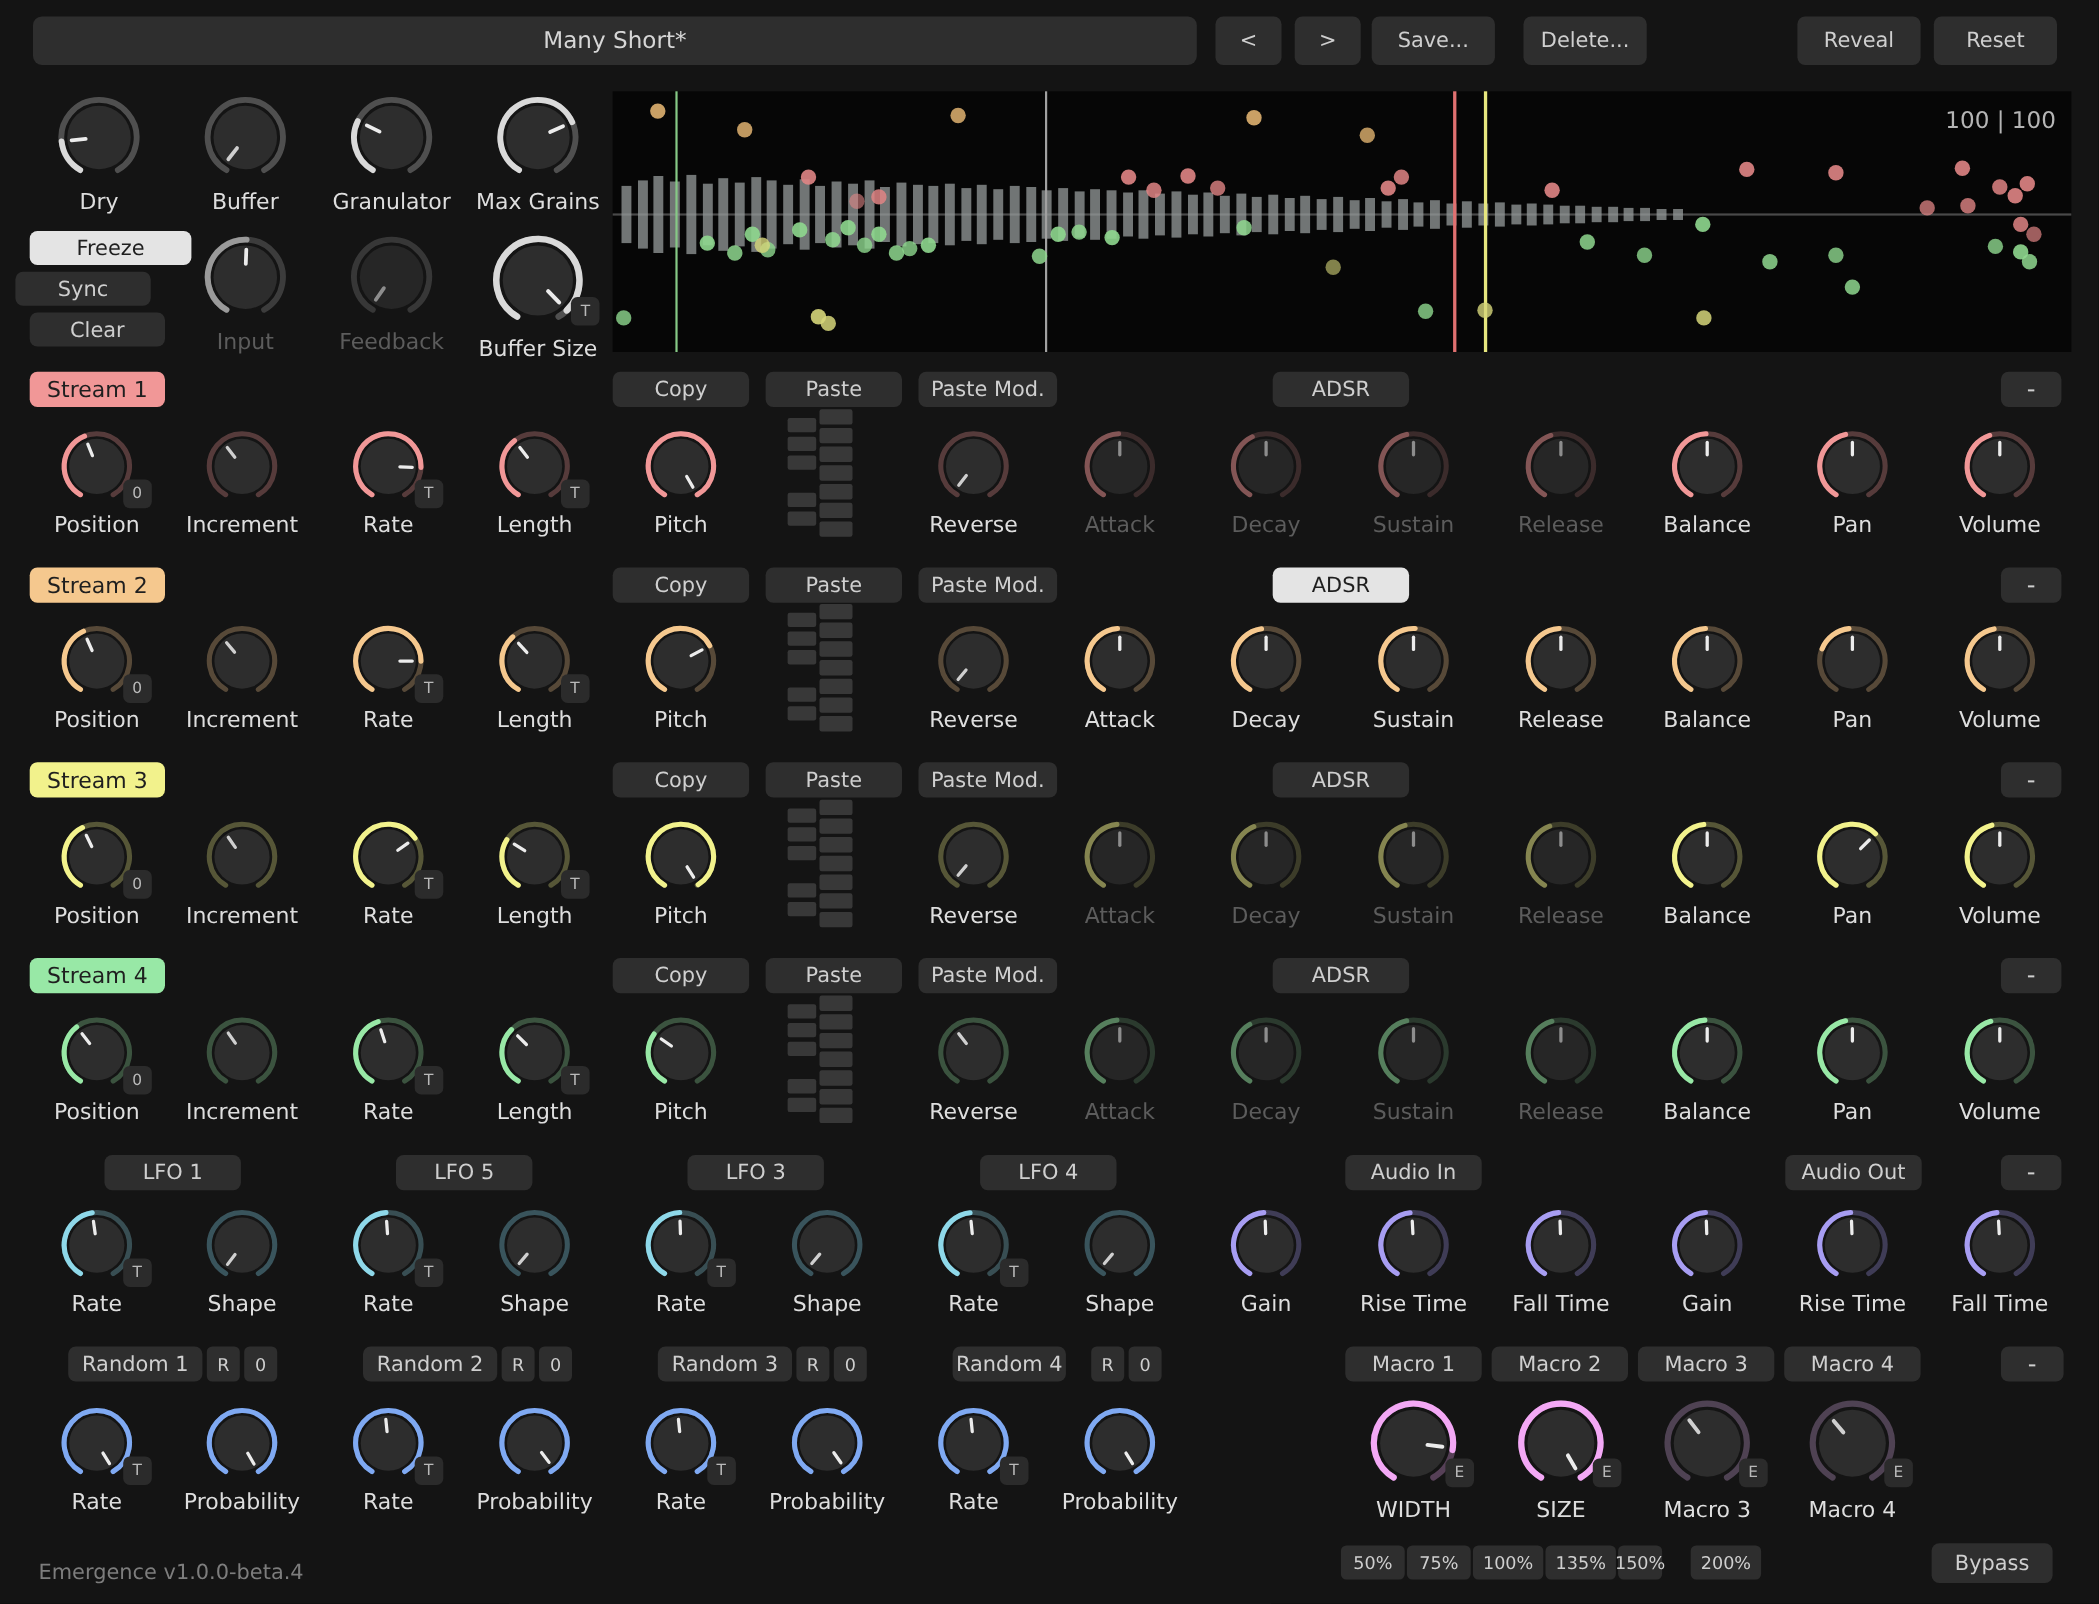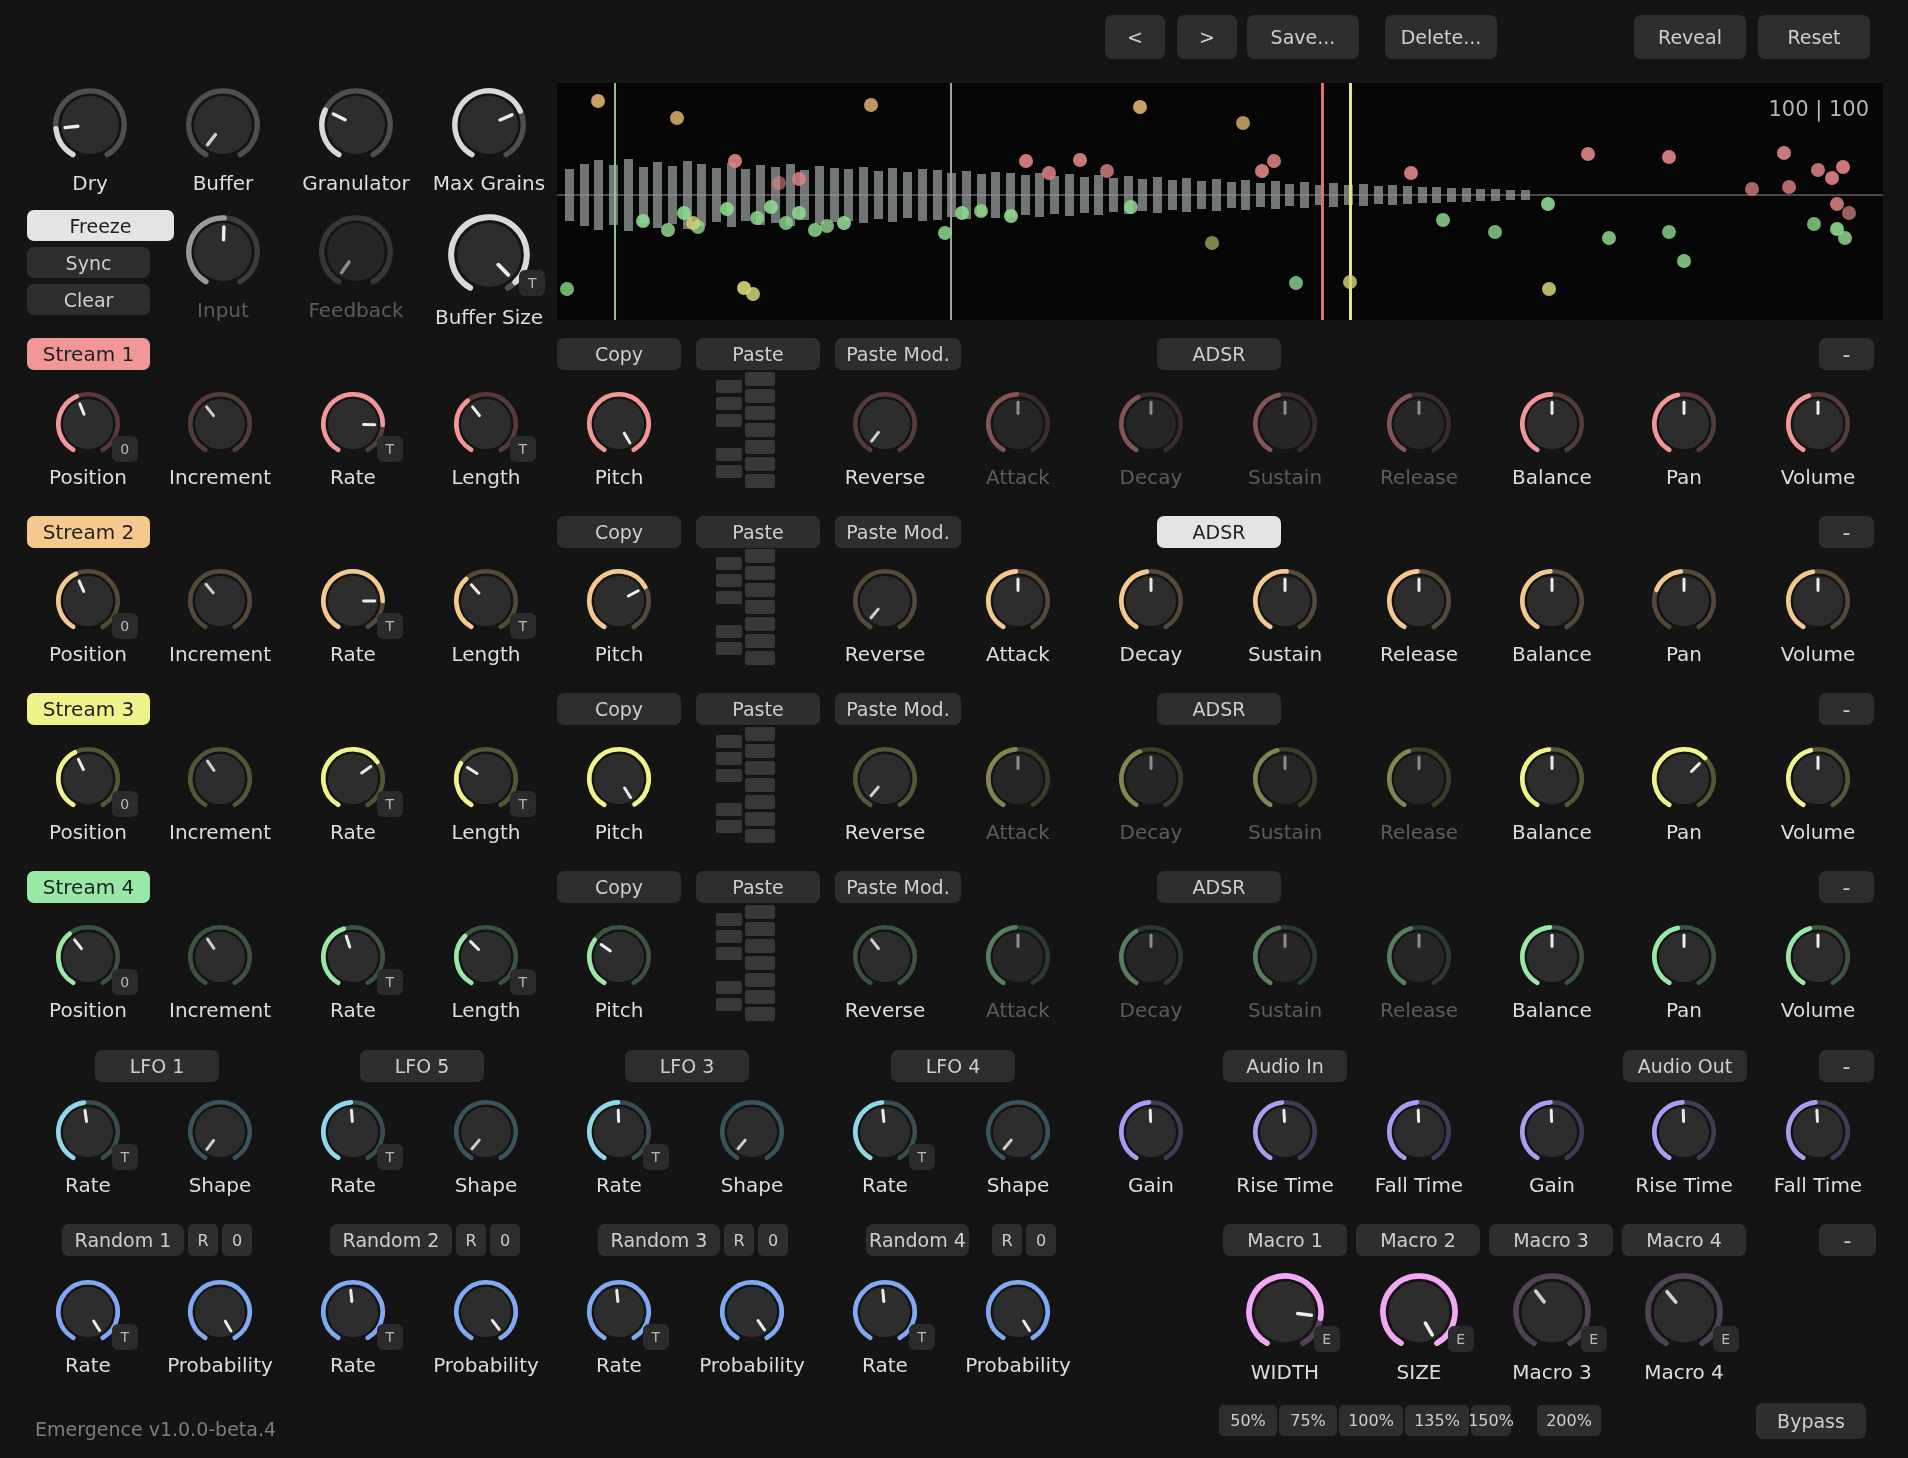--- a/index.html
+++ b/index.html
@@ -25,20 +25,23 @@
   .dot{position:absolute;border-radius:50%;width:14px;height:14px;}
   .keys{position:absolute;}
   .key{position:absolute;background:#383838;border-radius:2px;}
   .footer-version{position:absolute;font-size:19px;color:#7d7d7d;}
   .zoom-btn{font-size:16px;border-radius:5px;}
 </style>
 </head>
 <body>
 
 <div class="app">
+  <div class="preset" style="left:30px;top:15px;width:1058px;height:44px;">
+    <span>Many Short*</span>
+  </div>
   <div id="titlebar-buttons">
       <button class="btn" style="left: 1105px; top: 15px; width: 60px; height: 44px;">&lt;</button>
       <button class="btn" style="left: 1177px; top: 15px; width: 60px; height: 44px;">&gt;</button>
       <button class="btn" style="left: 1247px; top: 15px; width: 112px; height: 44px;">Save...</button>
       <button class="btn" style="left: 1385px; top: 15px; width: 112px; height: 44px;">Delete...</button>
       <button class="btn" style="left: 1634px; top: 15px; width: 112px; height: 44px;">Reveal</button>
       <button class="btn" style="left: 1758px; top: 15px; width: 112px; height: 44px;">Reset</button>
     </div>
   <div id="master-section">
       <div class="abs" style="left: 52px; top: 87px; width: 76px; height: 76px;"><svg width="76" height="76" viewBox="0 0 100 100">
@@ -83,21 +86,21 @@
       <div class="klabel dim" style="left: 281px; top: 298px; width: 150px;">Feedback</div>
       <div class="abs" style="left: 447px; top: 213px; width: 84px; height: 84px;"><svg width="84" height="84" viewBox="0 0 100 100">
           <circle cx="50" cy="50" r="38" fill="#2d2d2d"></circle>
           <path d="M 27.50 88.97 A 45 45 0 1 1 72.50 88.97" stroke="rgba(217,217,217,0.3)" stroke-width="7" fill="none" stroke-linecap="round"></path>
           <path d="M 27.50 88.97 A 45 45 0 1 1 81.26 82.37" stroke="rgba(217,217,217,1)" stroke-width="7" fill="none" stroke-linecap="round"></path>
           <line x1="61.1" y1="61.5" x2="72.9" y2="73.7" stroke="#ececec" stroke-width="4.5" stroke-linecap="round"></line>
         </svg></div>
       <div class="badge-btn" style="left: 519.24px; top: 270.12px; width: 26px; height: 26px;">T</div>
       <div class="klabel" style="left: 414px; top: 305px; width: 150px;">Buffer Size</div>
       <button class="btn active" style="left: 27px; top: 210px; width: 147px; height: 31px;">Freeze</button>
-      <button class="btn" style="left: 27px; top: 247px; width: 123px; height: 31px;">Sync</button>
+      <button class="btn" style="left: 14px; top: 247px; width: 123px; height: 31px;">Sync</button>
       <button class="btn" style="left: 27px; top: 284px; width: 123px; height: 31px;">Clear</button>
     </div>
   <div id="display" class="display" style="left: 557px; top: 83px; width: 1326px; height: 237px;">
       <div class="abs" style="left: 0px; top: 111px; width: 1326px; height: 2px; background: rgba(140, 140, 140, 0.5);"></div>
       <div class="bar" style="left: 8px; top: 86px; width: 9px; height: 52px;"></div>
       <div class="bar" style="left: 22.7px; top: 81px; width: 9px; height: 62px;"></div>
       <div class="bar" style="left: 37.4px; top: 77px; width: 9px; height: 70px;"></div>
       <div class="bar" style="left: 52.1px; top: 82px; width: 9px; height: 60px;"></div>
       <div class="bar" style="left: 66.8px; top: 76px; width: 9px; height: 72px;"></div>
       <div class="bar" style="left: 81.5px; top: 84px; width: 9px; height: 56px;"></div>

